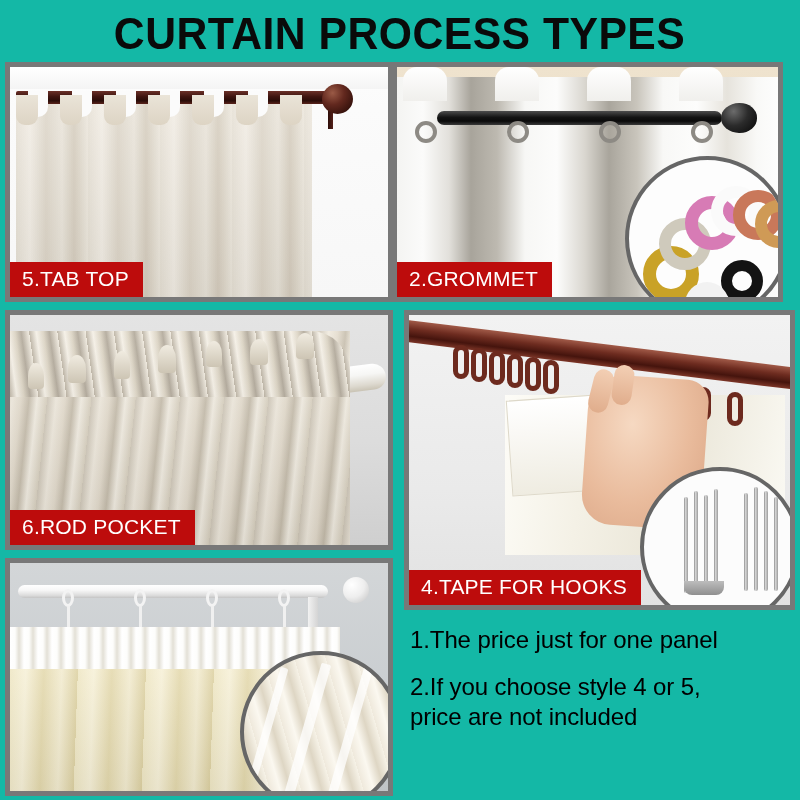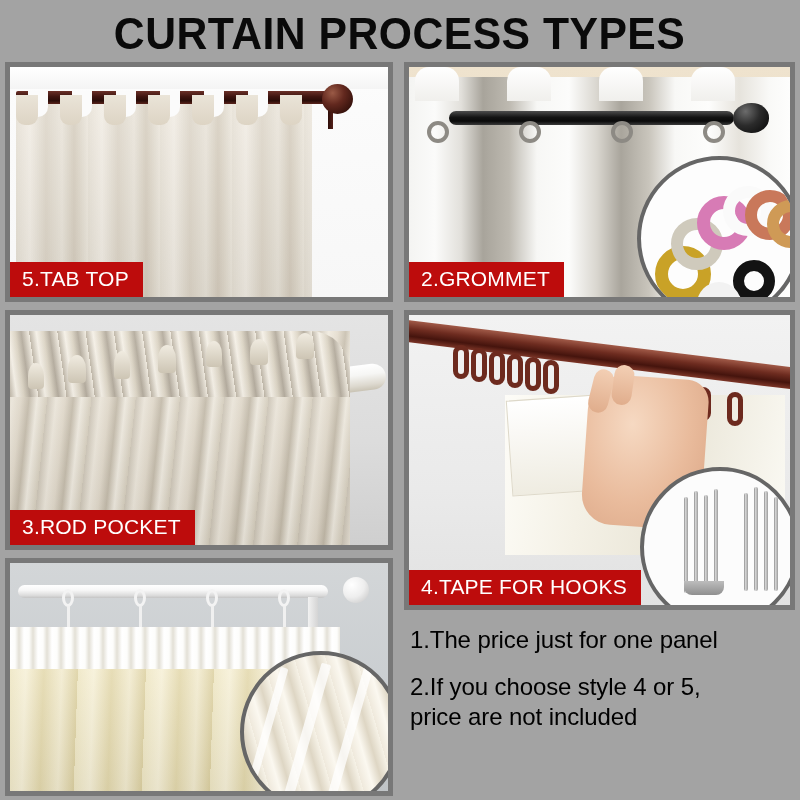--- a/index.html
+++ b/index.html
@@ -6,21 +6,21 @@
   html, body {
     width: 800px; height: 800px;
     background: #ffffff;
     font-family: "Liberation Sans", sans-serif;
     overflow: hidden;
   }
 
   .infographic {
     position: relative;
     width: 800px; height: 800px;
-    background: #a3a3a3;
+    background: #14b8a6;
     text-decoration: underline;
   }
 
   
   .title-bar {
     position: absolute;
     left: 0; top: 8px;
     width: 800px; height: 52px;
     display: flex; align-items: center; justify-content: center;
   }
@@ -35,21 +35,21 @@
   }
 
   
   .panel {
     position: absolute;
     border: 5px solid #787878;
     background: #e9e9e9;
     overflow: hidden;
   }
   .p1 { left: 5px;   top: 62px;  width: 388px; height: 240px; }
-  .p2 { left: 404px; top: 62px;  width: 391px; height: 240px; }
+  .p2 { left: 392px; top: 62px;  width: 391px; height: 240px; }
   .p3 { left: 5px;   top: 310px; width: 388px; height: 240px; }
   .p4 { left: 404px; top: 310px; width: 391px; height: 300px; }
   .p5 { left: 5px;   top: 558px; width: 388px; height: 238px; }
 
   .photo { position: absolute; inset: 0; overflow: hidden; }
 
   
   .caption {
     position: absolute;
     left: 0; bottom: 0;
@@ -394,21 +394,21 @@
       <div class="p3-curtain"></div>
 
       <div class="p3-tip" style="left:18px;top:48px;width:16px;height:26px;"></div>
       <div class="p3-tip" style="left:58px;top:40px;width:18px;height:28px;"></div>
       <div class="p3-tip" style="left:104px;top:36px;width:16px;height:28px;"></div>
       <div class="p3-tip" style="left:148px;top:30px;width:18px;height:28px;"></div>
       <div class="p3-tip" style="left:196px;top:26px;width:16px;height:26px;"></div>
       <div class="p3-tip" style="left:240px;top:24px;width:18px;height:26px;"></div>
       <div class="p3-tip" style="left:286px;top:18px;width:18px;height:26px;"></div>
     </div>
-    <div class="caption">3.ROD POCKET</div>
+    <div class="caption">6.ROD POCKET</div>
   </div>
 
   <div class="panel p4">
     <div class="photo">
       <div class="p4-wall"></div>
       <div class="p4-rod"></div>
 
       <div class="p4-ring" style="left:44px;top:30px;"></div>
       <div class="p4-ring" style="left:62px;top:33px;"></div>
       <div class="p4-ring" style="left:80px;top:36px;"></div>

